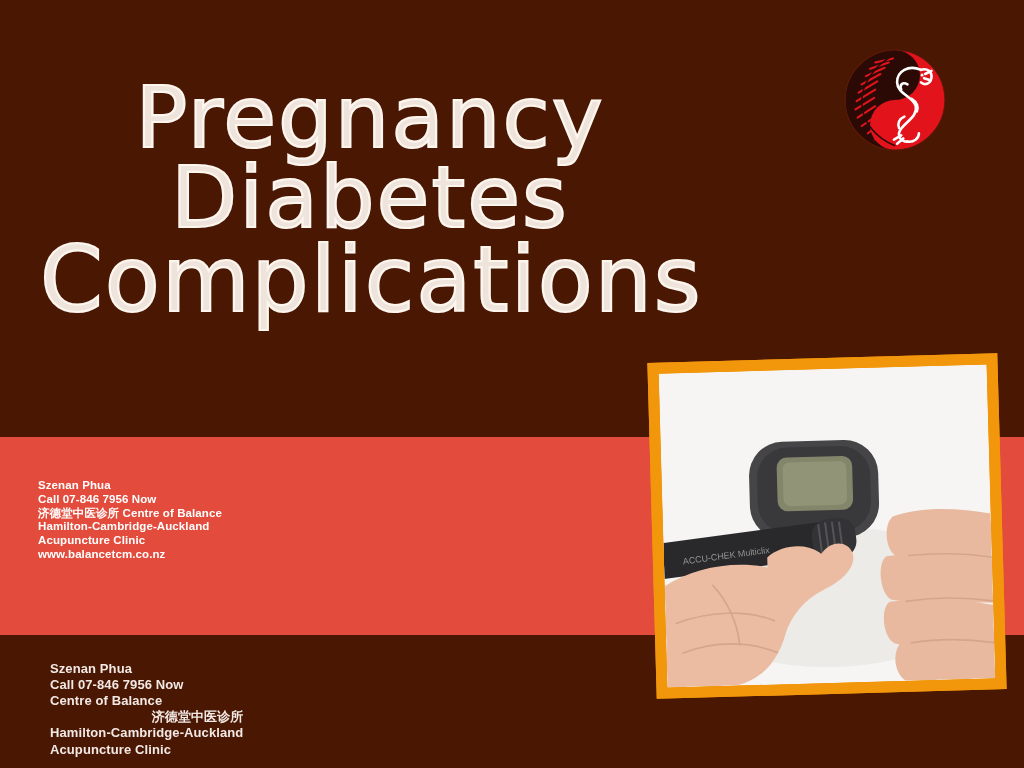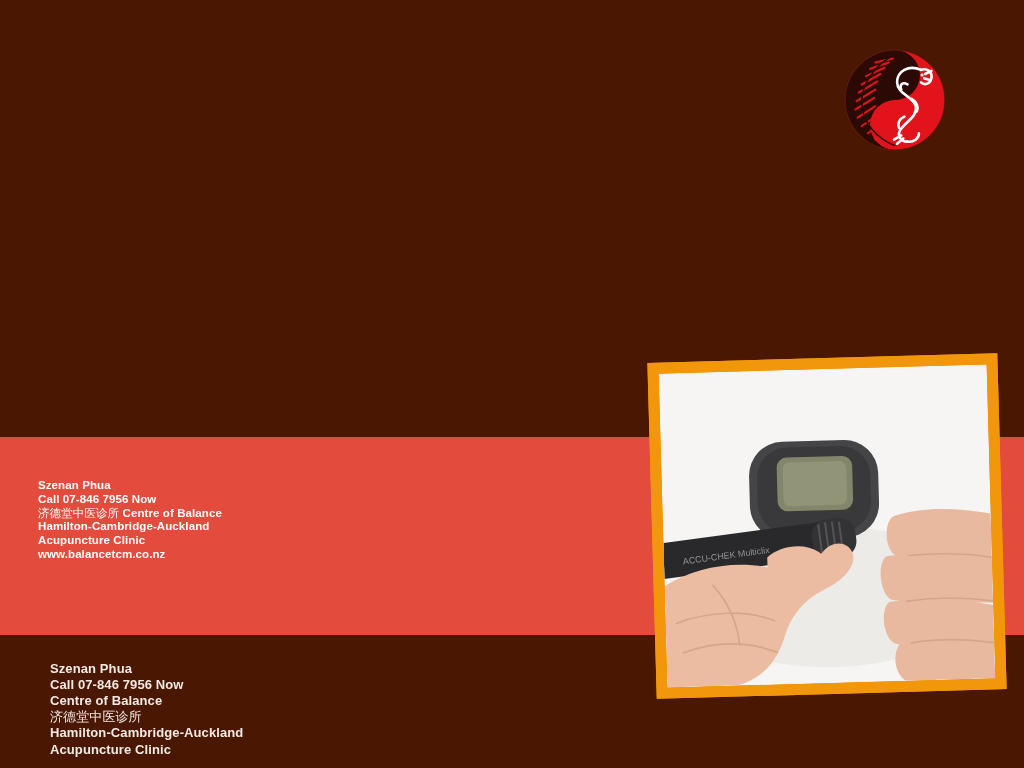--- a/index.html
+++ b/index.html
@@ -105,21 +105,21 @@
     position: absolute;
     left: 50px;
     top: 661px;
     color: #f2e9e4;
     font-size: 13px;
     font-weight: bold;
     line-height: 1.24;
     letter-spacing: 0.1px;
     white-space: nowrap;
   }
-  .cjk { font-family: "DejaVu Sans", sans-serif; font-weight: normal; }
+  .cjk { font-family: "DejaVu Sans", sans-serif; font-weight: bold; text-align: right; }
   .contact-mid div, .contact-bottom div { display: block; }
 </style>
 </head>
 <body>
 
 <div id="slide">
 
   <div class="band-red"></div>
 
   <div class="logo-wrap">
@@ -166,20 +166,25 @@
           <path d="M118 132 C108 136 104 146 108 154"></path>
         </g>
         <g fill="#ffffff">
           <circle cx="152" cy="52" r="3"></circle>
         </g>
       </g>
       <circle cx="100" cy="100" r="96" fill="none" stroke="#5a1a08" stroke-width="2"></circle>
     </svg>
   </div>
 
+  <div class="title-block">
+    <div class="title-line l1">Pregnancy</div>
+    <div class="title-line l2">Diabetes</div>
+    <div class="title-line l3">Complications</div>
+  </div>
 
   <div class="photo-frame">
     <div class="photo-inner">
       <svg viewBox="0 0 330 316" xmlns="http://www.w3.org/2000/svg" aria-hidden="true">
         <rect width="330" height="316" fill="#f6f5f3"></rect>
 
         <ellipse cx="170" cy="230" rx="150" ry="70" fill="#eceae6"></ellipse>
 
         <g>
           <rect x="88" y="72" width="130" height="98" rx="34" fill="#3a3a3c"></rect>

